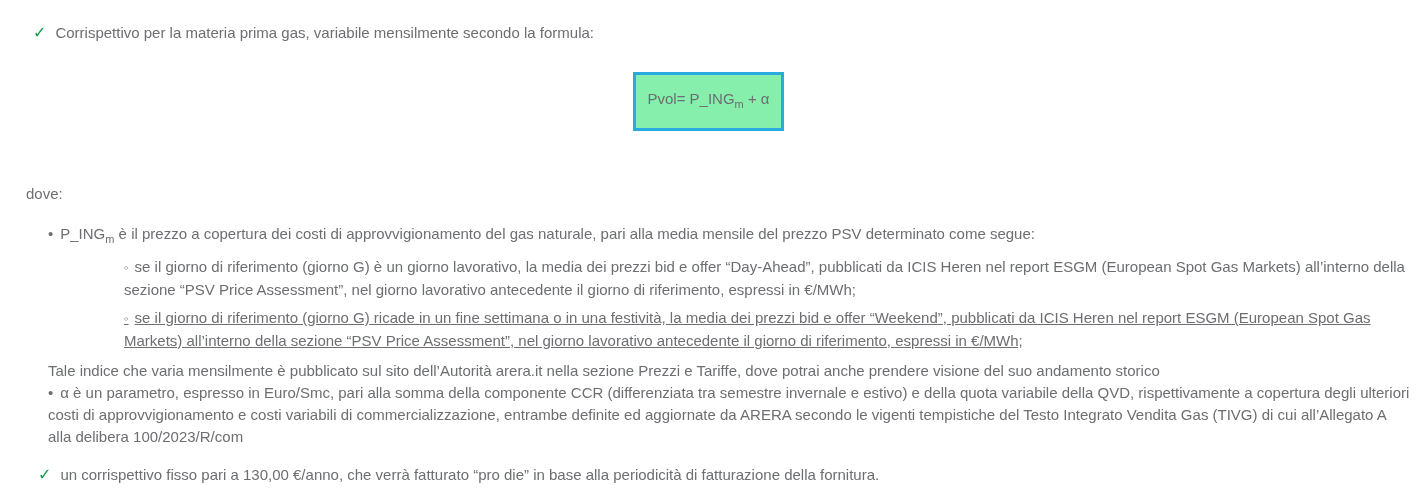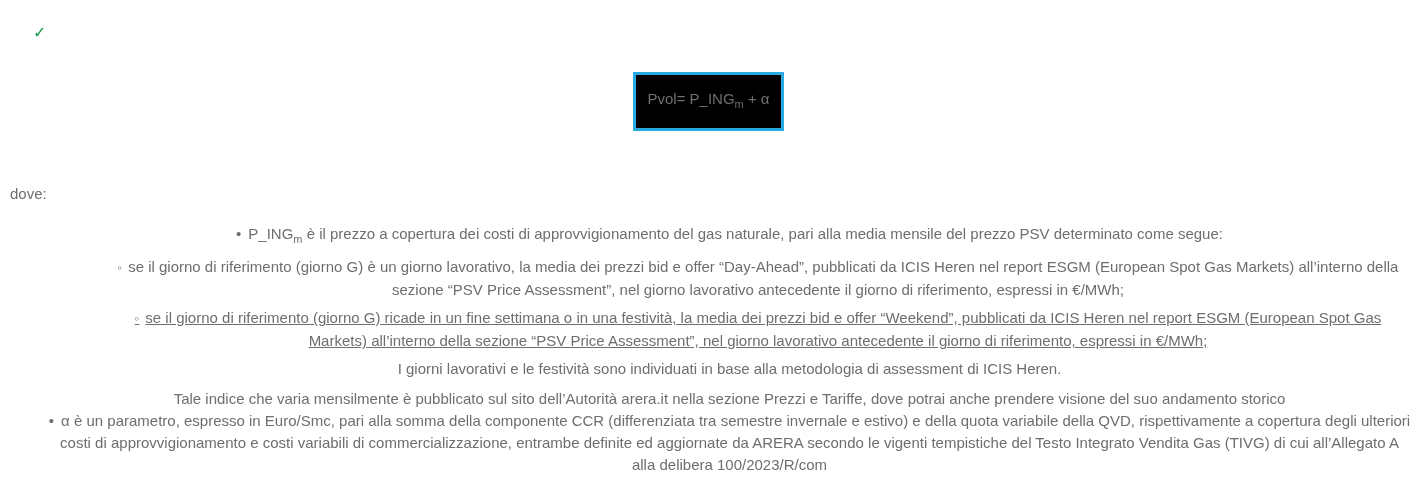--- a/index.html
+++ b/index.html
@@ -34,43 +34,42 @@
   }
   .formula-wrap {
     margin-top: 28px;
     text-align: center;
   }
   .formula-box {
     display: inline-block;
     border: 3px solid #29abe2;
     padding: 13px 11px;
     color: #6d6e71;
-    background: #000000;
+    background: #86efac;
   }
   sub.subm {
     font-size: 11px;
     vertical-align: sub;
   }
   .dove {
     margin-top: 52px;
-    padding-left: 10px;
+    padding-left: 26px;
   }
   .main-list {
     margin-top: 18px;
     padding-left: 48px;
     padding-right: 6px;
-    text-align: center;
   }
   .li-l1 { position: relative; }
   .li-l1 .marker {
     margin-right: 7px;
   }
   .sub-list {
     margin-top: 6px;
-    margin-left: 57px; 
+    margin-left: 76px; 
     padding-right: 0;
   }
   .li-l2 { margin-top: 0; }
   .li-l2 + .li-l2 { margin-top: 6px; text-decoration: underline; }
   .li-l2 .marker {
     font-size: 13px;
     margin-right: 6px;
   }
   .note { margin-top: 8px; }
   .note-first { margin-top: 6px; }
@@ -80,20 +79,21 @@
     padding-left: 38px;
   }
 </style>
 </head>
 <body>
 
 <div class="page">
 
   <div class="check-row">
     <span class="check">✓</span>
+    <span>Corrispettivo per la materia prima gas, variabile mensilmente secondo la formula:</span>
   </div>
 
   <div class="formula-wrap">
     <div class="formula-box"><span>Pvol= P_ING</span><sub class="subm">m</sub><span> + α</span></div>
   </div>
 
   <div class="dove">dove:</div>
 
   <div class="main-list">
 
@@ -102,21 +102,20 @@
 
       <div class="sub-list">
         <div class="li-l2">
           <span class="marker">◦</span><span>se il giorno di riferimento (giorno G) è un giorno lavorativo, la media dei prezzi bid e offer “Day-Ahead”, pubblicati da ICIS Heren nel report ESGM (European Spot Gas Markets) all’interno della sezione “PSV Price Assessment”, nel giorno lavorativo antecedente il giorno di riferimento, espressi in €/MWh;</span>
         </div>
         <div class="li-l2">
           <span class="marker">◦</span><span>se il giorno di riferimento (giorno G) ricade in un fine settimana o in una festività, la media dei prezzi bid e offer “Weekend”, pubblicati da ICIS Heren nel report ESGM (European Spot Gas Markets) all’interno della sezione “PSV Price Assessment”, nel giorno lavorativo antecedente il giorno di riferimento, espressi in €/MWh;</span>
         </div>
       </div>
 
-      <div class="note note-first">I giorni lavorativi e le festività sono individuati in base alla metodologia di assessment di ICIS Heren.</div>
       <div class="note">Tale indice che varia mensilmente è pubblicato sul sito dell’Autorità arera.it nella sezione Prezzi e Tariffe, dove potrai anche prendere visione del suo andamento storico</div>
     </div>
 
     <div class="li-l1">
       <span class="marker">•</span><span>α è un parametro, espresso in Euro/Smc, pari alla somma della componente CCR (differenziata tra semestre invernale e estivo) e della quota variabile della QVD, rispettivamente a copertura degli ulteriori costi di approvvigionamento e costi variabili di commercializzazione, entrambe definite ed aggiornate da ARERA secondo le vigenti tempistiche del Testo Integrato Vendita Gas (TIVG) di cui all’Allegato A alla delibera 100/2023/R/com</span>
     </div>
 
   </div>
 
   <div class="check-row footer-row">

